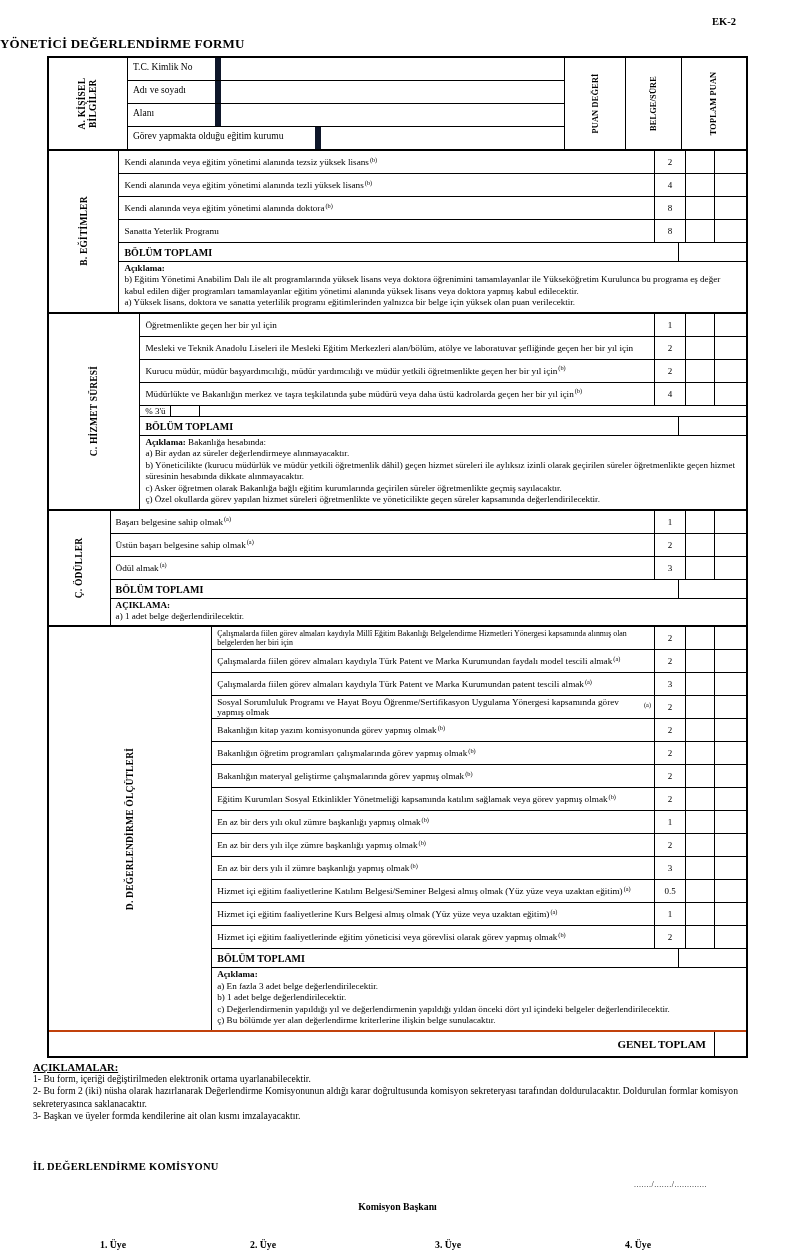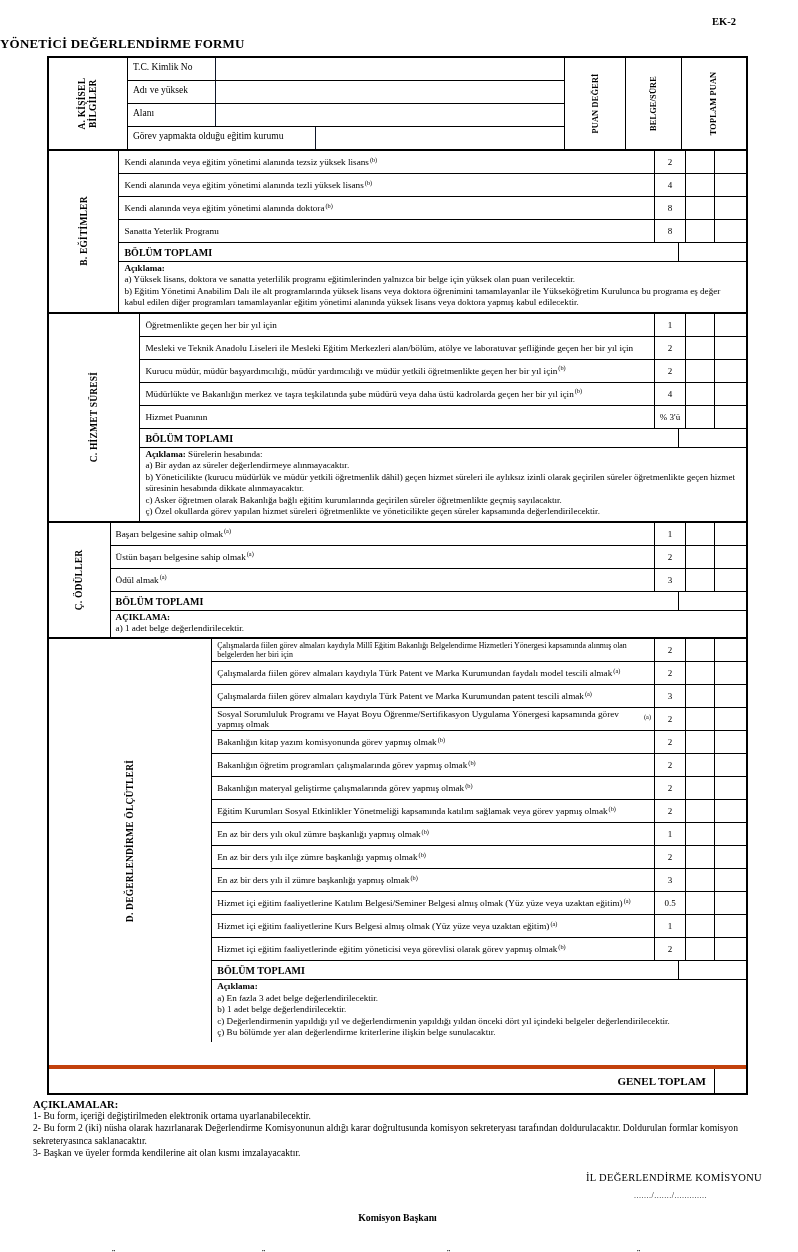--- a/index.html
+++ b/index.html
@@ -33,36 +33,36 @@
   .bolum-text { flex:1; font-weight:bold; font-size:10px; padding:2px 0 1px 5px; border-right:1px solid #000; display:flex; align-items:center; }
   .bolum-cell { flex:0 0 31px; }
 
   .aciklama { padding:1px 6px 3px 5px; font-size:9.1px; line-height:1.26; }
   .aciklama .ttl { font-weight:bold; }
 
   
   .a-rows { flex:1; display:flex; flex-direction:column; min-width:0; }
   .a-row { display:flex; border-bottom:1px solid #000; height:22px; }
   .a-row:last-child { border-bottom:none; }
-  .a-label { flex:0 0 80px; border-right:1px solid #0f172a; font-size:9.5px; padding:4px 2px 0 5px; white-space:nowrap; }
+  .a-label { flex:0 0 80px; border-right:6px solid #0f172a; font-size:9.5px; padding:4px 2px 0 5px; white-space:nowrap; }
   .a-row.wide .a-label { flex-basis:180px; }
   .a-input { flex:1; }
   .hcol { flex:0 0 30px; border-left:1px solid #000; display:flex; align-items:center; justify-content:center; }
   .hcol span { display:inline-block; transform:rotate(-90deg); white-space:nowrap; font-weight:bold; font-size:8.3px; letter-spacing:.2px; }
   .hcol-belge { flex-basis:28px; }
   .hcol-toplam { flex-basis:31px; }
 
-  .genel-row { display:flex; border-top:4px solid #c2410c; height:24px;margin-top:23px; }
+  .genel-row { display:flex; border-top:2px solid #c2410c; height:24px; }
   .genel-text { flex:1; font-weight:bold; font-size:11px; display:flex; align-items:center; justify-content:flex-end; padding-right:8px; border-right:1px solid #000; }
   .genel-cell { flex:0 0 31px; }
 
   .footer { margin:4px 36px 0 33px; font-size:9.6px; }
-  .f-title { font-weight:bold; font-size:10.5px; }
+  .f-title { font-weight:bold; font-size:10.5px;text-decoration:underline; }
   .f-note { line-height:1.3; }
-  .komisyon-title { text-align:right; font-weight:normal; font-size:10.5px; margin-top:12px; letter-spacing:.3px; }
+  .komisyon-title { text-align:left; font-weight:bold; font-size:10.5px; margin-top:38px; letter-spacing:.3px; }
   .date-line { text-align:right; margin-right:55px; font-size:8px; margin-top:8px; letter-spacing:.5px; }
   .baskan { text-align:center; font-weight:bold; font-size:9.8px; margin-top:12px; }
   .members-row { display:grid; grid-template-columns:150px 185px 190px 1fr; margin-left:67px; margin-top:27px; font-weight:bold; font-size:9.8px; }
 </style>
 </head>
 <body>
 
 <div class="page">
   <div class="ek">EK-2</div>
   <div class="title">YÖNETİCİ DEĞERLENDİRME FORMU</div>
@@ -72,21 +72,21 @@
     <div class="section section-a">
       <div class="side">
         <span>A. KİŞİSEL BİLGİLER</span>
       </div>
       <div class="a-rows">
         <div class="a-row">
           <div class="a-label">T.C. Kimlik No</div>
           <div class="a-input"></div>
         </div>
         <div class="a-row">
-          <div class="a-label">Adı ve yüksek</div>
+          <div class="a-label">Adı ve soyadı</div>
           <div class="a-input"></div>
         </div>
         <div class="a-row">
           <div class="a-label">Alanı</div>
           <div class="a-input"></div>
         </div>
         <div class="a-row wide">
           <div class="a-label">Görev yapmakta olduğu eğitim kurumu</div>
           <div class="a-input"></div>
         </div>
@@ -150,22 +150,22 @@
             </div>
           </div>
         <div class="bolum-row">
           <div class="bolum-text">BÖLÜM TOPLAMI</div>
           <div class="bolum-cell"></div>
         </div>
         <div class="aciklama">
           <div><span class="ttl">Açıklama:</span></div>
           <div data-repeat="section_b.aciklama_lines">
 
-          <div>a) Yüksek lisans, doktora ve sanatta yeterlilik programı eğitimlerinden yalnızca bir belge için yüksek olan puan verilecektir.</div>
-              <div>b) Eğitim Yönetimi Anabilim Dalı ile alt programlarında yüksek lisans veya doktora öğrenimini tamamlayanlar ile Yükseköğretim Kurulunca bu programa eş değer kabul edilen diğer programları tamamlayanlar eğitim yönetimi alanında yüksek lisans veya doktora yapmış kabul edilecektir.</div>
+          <div>b) Eğitim Yönetimi Anabilim Dalı ile alt programlarında yüksek lisans veya doktora öğrenimini tamamlayanlar ile Yükseköğretim Kurulunca bu programa eş değer kabul edilen diğer programları tamamlayanlar eğitim yönetimi alanında yüksek lisans veya doktora yapmış kabul edilecektir.</div>
+              <div>a) Yüksek lisans, doktora ve sanatta yeterlilik programı eğitimlerinden yalnızca bir belge için yüksek olan puan verilecektir.</div>
             </div>
         </div>
       </div>
     </div>
 
     <div class="section section-c">
       <div class="side">
         <span>C. HİZMET SÜRESİ</span>
       </div>
       <div class="sbody">
@@ -205,35 +205,31 @@
               <div class="crit-text">
                 <span>Müdürlükte ve Bakanlığın merkez ve taşra teşkilatında şube müdürü veya daha üstü kadrolarda geçen her bir yıl için</span>
                 <sup>(b)</sup>
               </div>
               <div class="cell c-puan">4</div>
               <div class="cell c-belge"></div>
               <div class="cell c-toplam"></div>
             </div>
 
             <div class="crit-row">
-              <div class="crit-text">
-                <span>Hizmet Puanının</span>
-                <sup></sup>
-              </div>
               <div class="cell c-puan">% 3'ü</div>
               <div class="cell c-belge"></div>
               <div class="cell c-toplam"></div>
             </div>
           </div>
         <div class="bolum-row">
           <div class="bolum-text">BÖLÜM TOPLAMI</div>
           <div class="bolum-cell"></div>
         </div>
         <div class="aciklama">
-          <div><span class="ttl">Açıklama:</span><span> Sürelerin hesabında:</span></div>
+          <div><span class="ttl">Açıklama:</span><span> Bakanlığa hesabında:</span></div>
           <div data-repeat="section_c.aciklama_lines">
 
           <div>a) Bir aydan az süreler değerlendirmeye alınmayacaktır.</div>
               <div>b) Yöneticilikte (kurucu müdürlük ve müdür yetkili öğretmenlik dâhil) geçen  hizmet süreleri ile aylıksız izinli olarak geçirilen süreler öğretmenlikte geçen hizmet süresinin hesabında dikkate alınmayacaktır.</div>
               <div>c) Asker öğretmen olarak Bakanlığa bağlı eğitim kurumlarında geçirilen süreler öğretmenlikte geçmiş sayılacaktır.</div>
               <div>ç) Özel okullarda görev yapılan hizmet süreleri öğretmenlikte ve yöneticilikte geçen süreler kapsamında değerlendirilecektir.</div>
             </div>
         </div>
       </div>
     </div>

